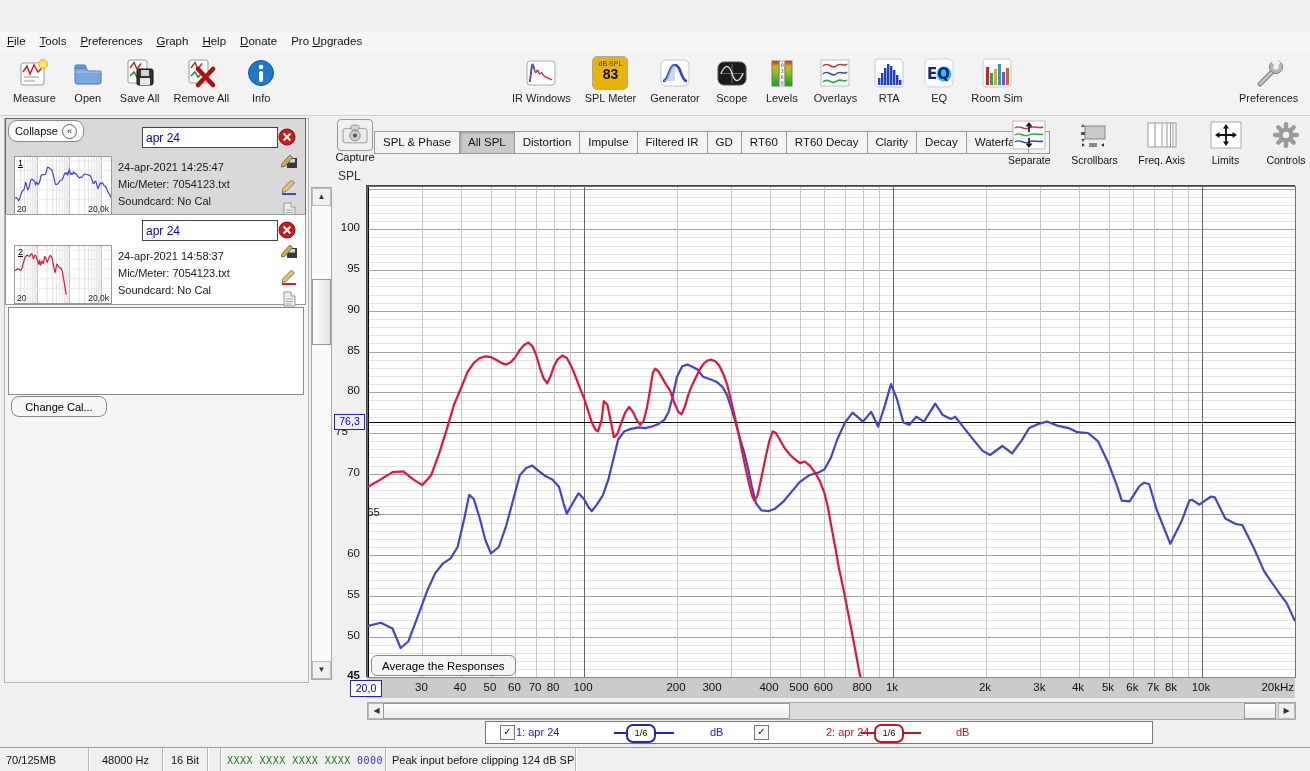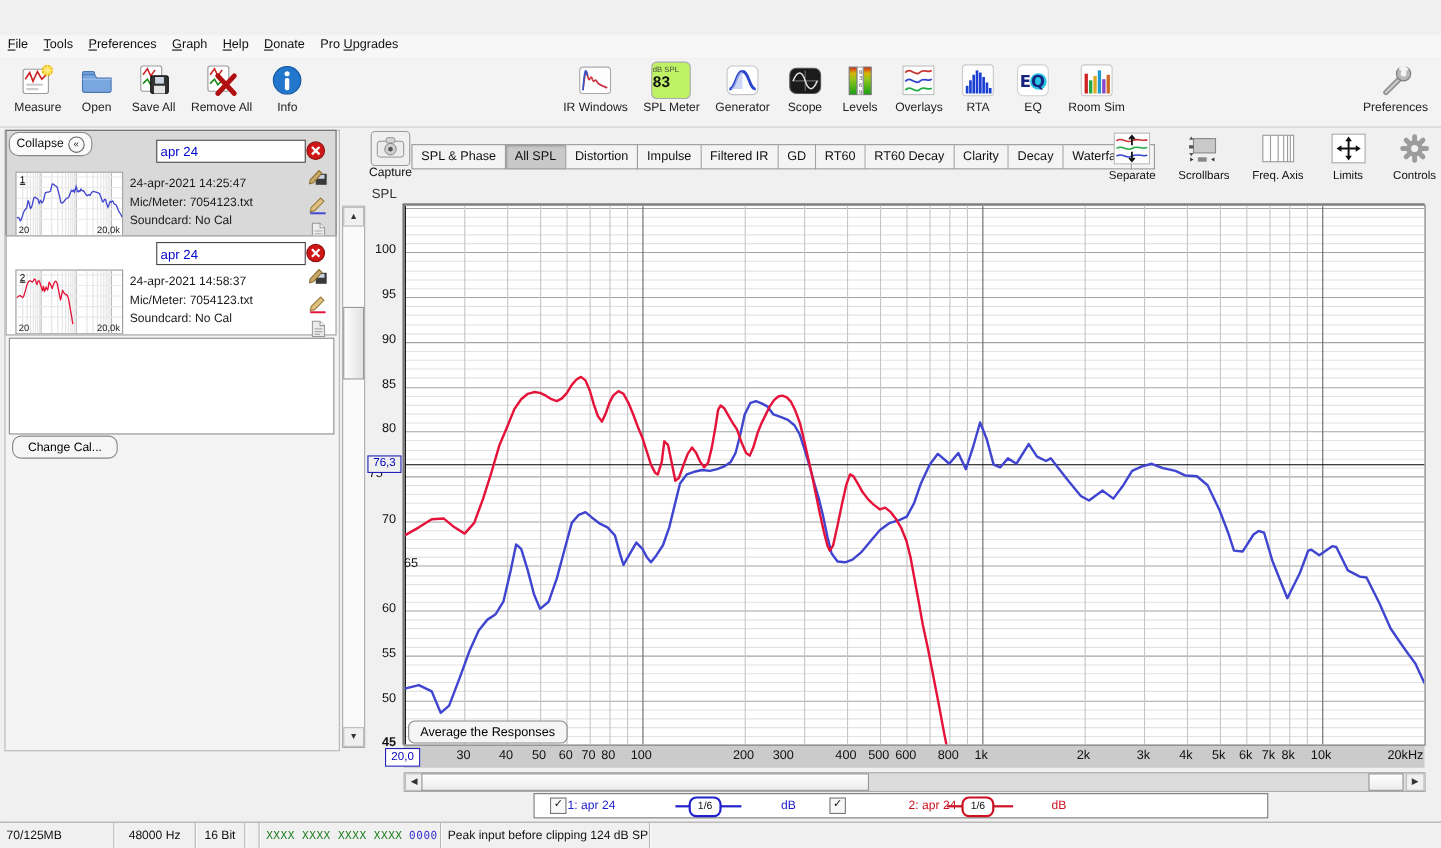--- a/index.html
+++ b/index.html
@@ -15,21 +15,21 @@
   
   .menubar{position:absolute;left:0;top:32px;width:100%;height:21px;background:#f7f7f7;border-bottom:1px solid #e0e0e0;}
   .menu-item{display:inline-block;padding:3px 7px;font-size:11.5px;color:#111;}
   
   .toolbar{position:absolute;left:0;top:53px;width:100%;height:62px;background:#f3f3f3;border-bottom:1px solid #cfcfcf;}
   .tb-group{position:absolute;top:2px;display:flex;align-items:flex-start;}
   .tb-btn{display:flex;flex-direction:column;align-items:center;margin:0 7px;cursor:default;}
   .tb-btn .ic{width:36px;height:36px;display:flex;align-items:center;justify-content:center;}
   .tb-btn .ic svg{width:32px;height:32px;}
   .tb-btn .lbl{font-size:11px;margin-top:1px;color:#222;white-space:nowrap;}
-  .spl-box{width:34px;height:32px;border:1px solid #aaa;border-radius:5px;background:#bef264;}
+  .spl-box{width:34px;height:32px;border:1px solid #aaa;border-radius:5px;background:#eab308;text-align:center;}
   .spl-box .t{display:block;font-size:7px;color:#444;margin-top:3px;}
   .spl-box .v{display:block;font-size:14px;font-weight:bold;color:#111;line-height:14px;}
   
   .capture{position:absolute;left:337px;top:119px;width:34px;height:30px;border:1px solid #999;border-radius:4px;background:#f0f0f0;display:flex;align-items:center;justify-content:center;}
   .capture-lbl{position:absolute;left:327px;top:151px;width:56px;text-align:center;font-size:11px;}
   .tabs{position:absolute;left:374px;top:131px;height:23px;display:flex;}
   .tab{border:1px solid #9a9a9a;border-left:none;background:#f4f4f4;padding:0 8px;line-height:21px;font-size:11.5px;white-space:nowrap;}
   .tab:first-child{border-left:1px solid #9a9a9a;}
   .tab.selected{background:#c9c9c9;box-shadow:inset 1px 1px 2px #9b9b9b;}
   .tab.overflow{font-size:12px;padding:0 7px;}
@@ -671,21 +671,21 @@
       <div class="leg-frac" style="left: 140px; border-color: rgb(34, 34, 204); color: rgb(17, 17, 17);">1/6</div>
       <div class="leg-db" style="left: 224px; color: rgb(34, 34, 204);">dB</div>
       <div class="leg-cb" style="left: 268px;">✓</div>
       <div class="leg-lbl" style="left: 300px; color: rgb(204, 17, 34); padding-left: 40px;">2: apr 24</div>
       <div class="leg-line" style="left: 375px; width: 60px; background: rgb(204, 17, 34);"></div>
       <div class="leg-frac" style="left: 388px; border-color: rgb(204, 17, 34); color: rgb(17, 17, 17);">1/6</div>
       <div class="leg-db" style="left: 470px; color: rgb(204, 17, 34);">dB</div>
     </div>
 
   <div class="statusbar">
-    <div class="st-cell" style="width:104px">70/125MB</div>
+    <div class="st-cell" style="width:89px">70/125MB</div>
     <div class="st-cell" style="width:74px;justify-content:center">48000 Hz</div>
     <div class="st-cell" style="width:45px;justify-content:center">16 Bit</div>
     <div class="st-cell" style="width:10px"></div>
     <div class="st-cell" style="width:165px">
       <span class="st-green">XXXX XXXX  XXXX XXXX</span>
       <span class="st-blue">0000 0000</span>
     </div>
     <div class="st-cell" style="width:190px">Peak input before clipping 124 dB SPL</div>
     <div class="st-cell" style="flex:1;border-right:none"></div>
   </div>

